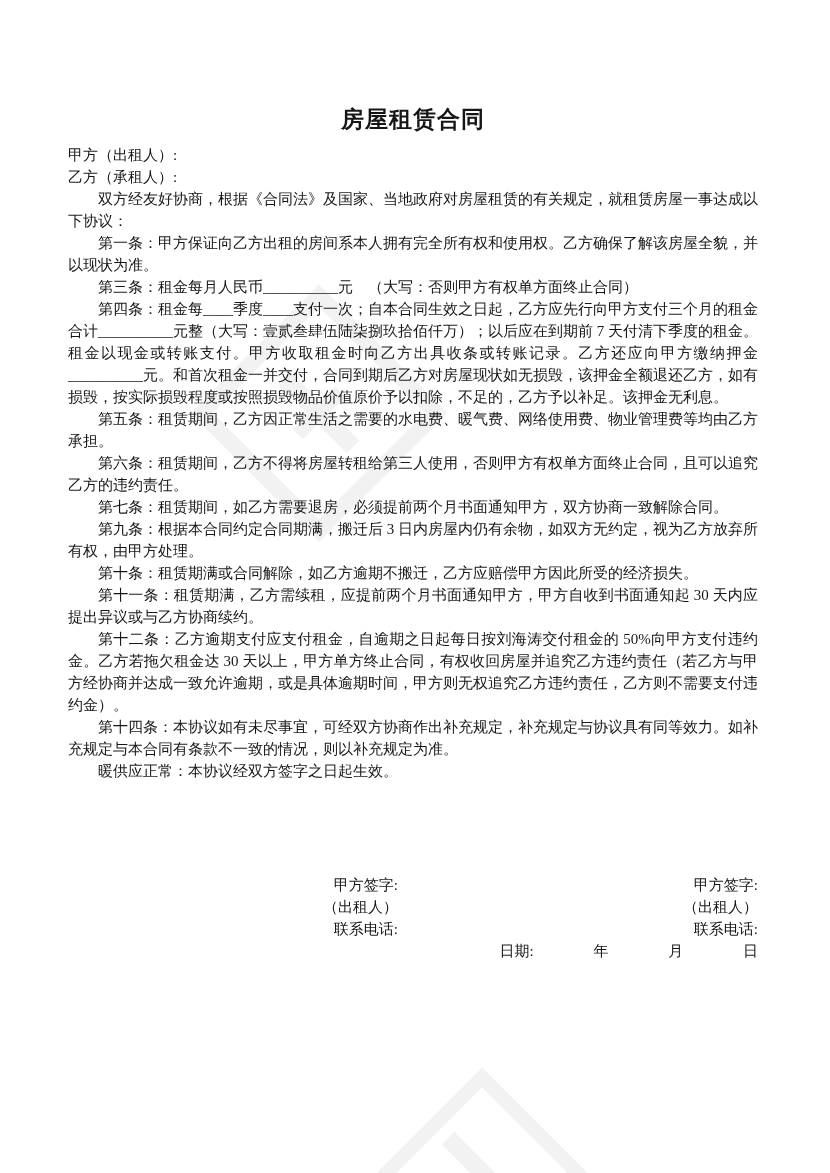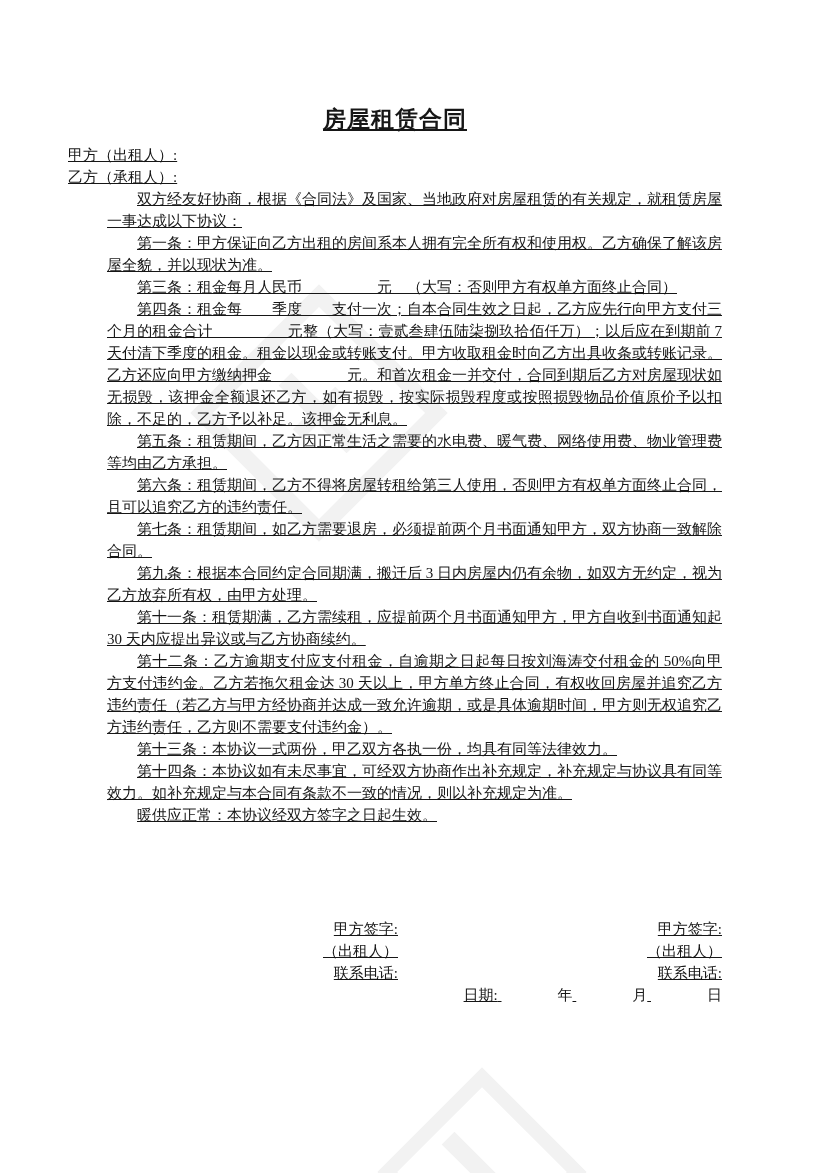--- a/index.html
+++ b/index.html
@@ -40,41 +40,39 @@
     width: 60px; height: 14px;
     transform: translate(-50%, -50%) rotate(-45deg);
   }
   .wm1 { left: 228px; top: 322px; }
   .wm2 { left: 408px; top: 1098px; }
 
   .content {
     position: relative;
     z-index: 1;
     box-sizing: border-box;
-    padding: 104px 108px 0 68px;
-    text-decoration: underline;
+    padding: 104px 72px 0 68px;
   }
   .doc-title {
     text-align: center;
     font-family: "Liberation Sans", "DejaVu Sans", sans-serif;
     font-weight: bold;
     font-size: 23px;
     line-height: 30px;
     margin: 0 0 10px 0;
     letter-spacing: 1px;
   }
   .line, p.clause, p.preamble {
     font-size: 15px;
     line-height: 22px;
     margin: 0;
   }
   p.clause, p.preamble {
     text-align: justify;
     text-indent: 2em;
-    margin-left: 39px;
   }
   .party-line { text-indent: 0; }
 
   .signatures {
     margin-top: 92px;
     display: flex;
     font-size: 15px;
     line-height: 23px;
   }
   .sig-col { display: flex; flex-direction: column; text-align: right; }
@@ -106,23 +104,23 @@
 
     <p class="preamble">双方经友好协商，根据《合同法》及国家、当地政府对房屋租赁的有关规定，就租赁房屋一事达成以下协议：</p>
 
     <p class="clause">第一条：甲方保证向乙方出租的房间系本人拥有完全所有权和使用权。乙方确保了解该房屋全貌，并以现状为准。</p>
     <p class="clause">第三条：租金每月人民币__________元　（大写：否则甲方有权单方面终止合同）</p>
     <p class="clause">第四条：租金每____季度____支付一次；自本合同生效之日起，乙方应先行向甲方支付三个月的租金合计__________元整（大写：壹贰叁肆伍陆柒捌玖拾佰仟万）；以后应在到期前 7 天付清下季度的租金。租金以现金或转账支付。甲方收取租金时向乙方出具收条或转账记录。乙方还应向甲方缴纳押金__________元。和首次租金一并交付，合同到期后乙方对房屋现状如无损毁，该押金全额退还乙方，如有损毁，按实际损毁程度或按照损毁物品价值原价予以扣除，不足的，乙方予以补足。该押金无利息。</p>
     <p class="clause">第五条：租赁期间，乙方因正常生活之需要的水电费、暖气费、网络使用费、物业管理费等均由乙方承担。</p>
     <p class="clause">第六条：租赁期间，乙方不得将房屋转租给第三人使用，否则甲方有权单方面终止合同，且可以追究乙方的违约责任。</p>
     <p class="clause">第七条：租赁期间，如乙方需要退房，必须提前两个月书面通知甲方，双方协商一致解除合同。</p>
     <p class="clause">第九条：根据本合同约定合同期满，搬迁后 3 日内房屋内仍有余物，如双方无约定，视为乙方放弃所有权，由甲方处理。</p>
+    <p class="clause">第十条：租赁期满或合同解除，如乙方逾期不搬迁，乙方应赔偿甲方因此所受的经济损失。</p>
     <p class="clause">第十一条：租赁期满，乙方需续租，应提前两个月书面通知甲方，甲方自收到书面通知起 30 天内应提出异议或与乙方协商续约。</p>
     <p class="clause">第十二条：乙方逾期支付应支付租金，自逾期之日起每日按刘海涛交付租金的 50%向甲方支付违约金。乙方若拖欠租金达 30 天以上，甲方单方终止合同，有权收回房屋并追究乙方违约责任（若乙方与甲方经协商并达成一致允许逾期，或是具体逾期时间，甲方则无权追究乙方违约责任，乙方则不需要支付违约金）。</p>
-    <p class="clause">第十三条：本协议一式两份，甲乙双方各执一份，均具有同等法律效力。</p>
     <p class="clause">第十四条：本协议如有未尽事宜，可经双方协商作出补充规定，补充规定与协议具有同等效力。如补充规定与本合同有条款不一致的情况，则以补充规定为准。</p>
     <p class="clause">暖供应正常：本协议经双方签字之日起生效。</p>
 
     <div class="signatures">
       <div class="sig-col sig-left">
         <div class="line">甲方签字:</div>
         <div class="line">（出租人）</div>
         <div class="line">联系电话:</div>
       </div>
       <div class="sig-col sig-right">

